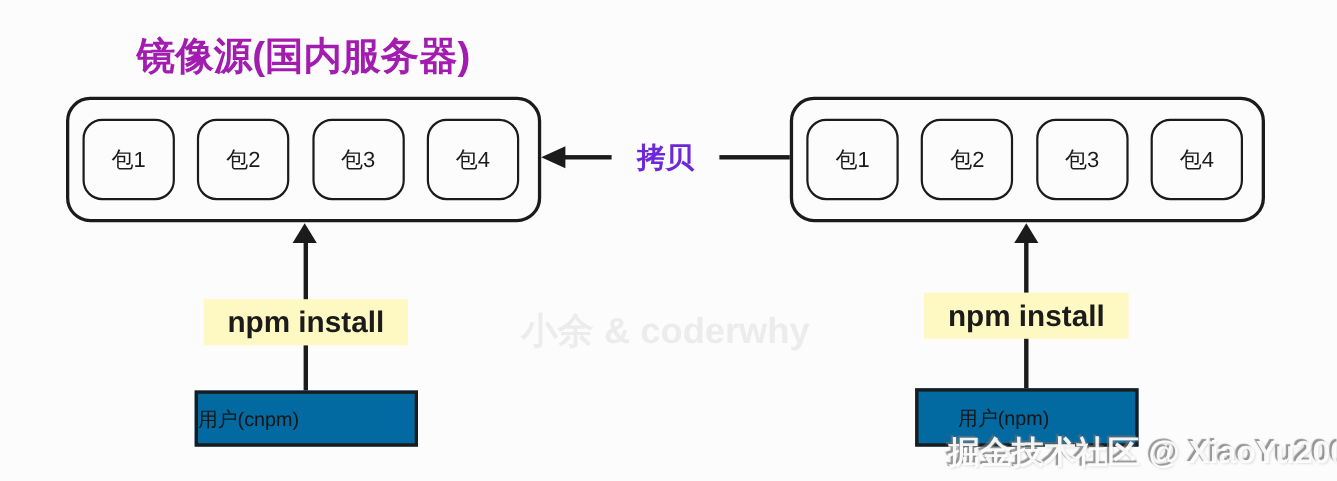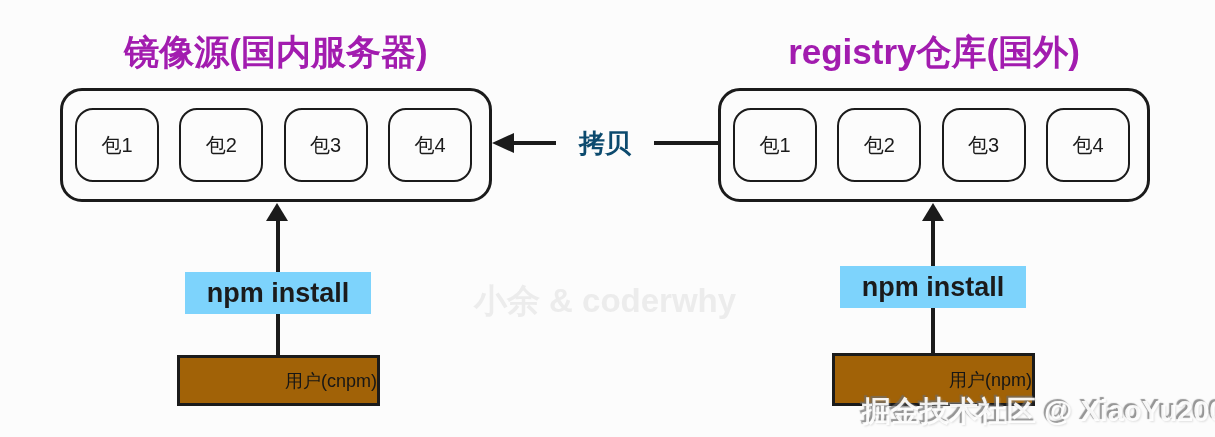--- a/index.html
+++ b/index.html
@@ -85,21 +85,21 @@
     position: absolute;
     left: 556px;
     top: 126px;
     width: 98px;
     height: 34px;
     line-height: 34px;
     text-align: center;
     font-size: 26px;
     font-weight: 700;
     background: #fcfcfc;
-    color: #0c4a6e;
+    color: #6d28d9;
   }
 
   
   .vhead {
     position: absolute;
     width: 0; height: 0;
     border-left: 11px solid transparent;
     border-right: 11px solid transparent;
     border-bottom: 18px solid #1b1b1b;
   }
@@ -114,36 +114,36 @@
   .right-vshaft { left: 931px; top: 219px; height: 134px; }
 
   .install-label {
     position: absolute;
     width: 186px;
     height: 42px;
     line-height: 42px;
     text-align: center;
     font-size: 27px;
     font-weight: 600;
-    background: #7dd3fc;
+    background: #fef9c3;
     color: #1b1b1b;
     white-space: nowrap;
   }
   .left-install  { left: 185px; top: 272px; }
   .right-install { left: 840px; top: 266px; }
 
   
   .user-box {
     position: absolute;
     box-sizing: border-box;
     border: 3px solid #1b1b1b;
-    background: #a16207;
+    background: #0369a1;
     display: flex;
     align-items: center;
-    justify-content: flex-end;
+    justify-content: flex-start;
     font-size: 18px;
     color: #161616;
   }
   .left-user  { left: 177px; top: 355px; width: 203px; height: 51px; }
   .right-user { left: 832px; top: 353px; width: 203px; height: 53px; padding-left: 36px; }
 
   
   .wm-center {
     position: absolute;
     left: 440px;
@@ -172,21 +172,20 @@
   }
 </style>
 </head>
 <body>
 
 <div class="stage">
 
   <div class="wm-center">小余 &amp; coderwhy</div>
 
   <div class="title left-title">镜像源(国内服务器)</div>
-  <div class="title right-title">registry仓库(国外)</div>
 
   <div class="repo left-repo">
     <div class="pkg">包1</div>
     <div class="pkg">包2</div>
     <div class="pkg">包3</div>
     <div class="pkg">包4</div>
   </div>
 
   <div class="repo right-repo">
     <div class="pkg">包1</div>

